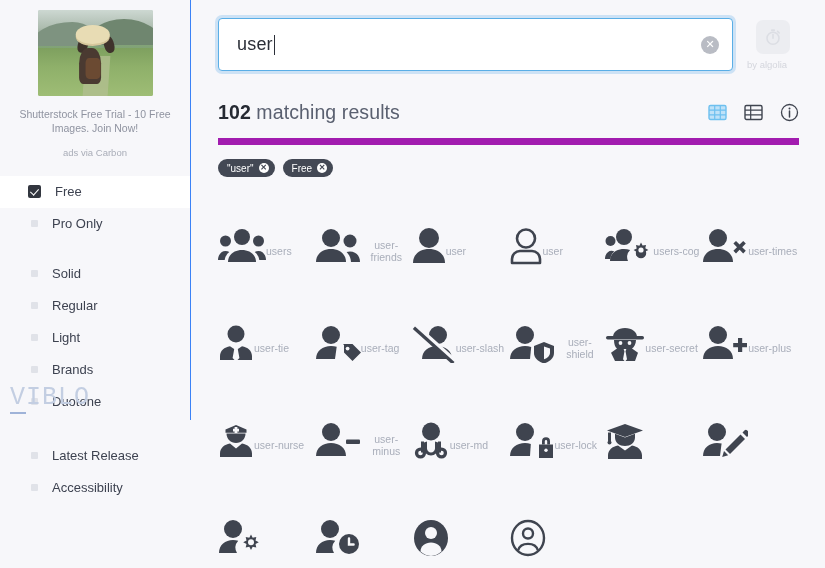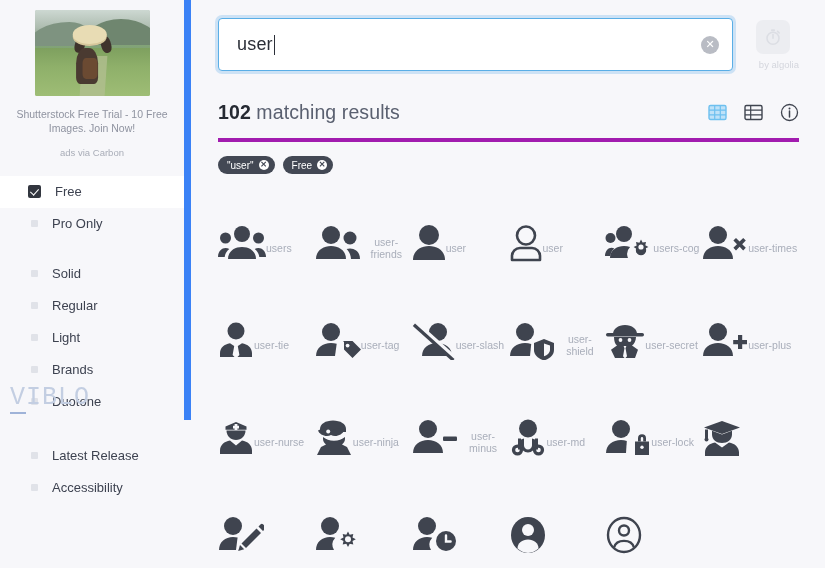--- a/index.html
+++ b/index.html
@@ -8,21 +8,21 @@
     font-family: "Liberation Sans", sans-serif;
     background: #f7f7fa;
     overflow: hidden;
   }
   #app { display: flex; width: 825px; height: 568px; position: relative; }
 
   
   #sidebar {
     width: 191px; height: 420px;
     background: #f7f7fa;
-    border-right: 7px solid #3b82f6;
+    border-right: 1px solid #3b82f6;
     position: relative;
     flex: 0 0 191px;
   }
   .ad-block { padding: 10px 14px 0 14px; text-align: center; }
   .ad-image {
     width: 115px; height: 86px; margin: 0 auto;
     border-radius: 2px; overflow: hidden; position: relative;
     background: linear-gradient(180deg,#b9c8c0 0%,#9fb2a4 18%,#87a37e 34%,#7da271 50%,#8fae72 70%,#9bb87c 100%);
   }
   .ad-image .sky { position:absolute; left:0; top:0; width:100%; height:34%;
@@ -103,30 +103,30 @@
     background: #2b2f38; margin-left: 1px;
   }
   .clear-btn {
     position: absolute; right: 14px; top: 50%; transform: translateY(-50%);
     width: 18px; height: 18px; border-radius: 50%; background: #b9bcc4;
     display: flex; align-items: center; justify-content: center;
     color: #fff; font-size: 11px; line-height: 1; cursor: pointer;
     font-family: "Liberation Sans", sans-serif;
   }
 
-  .algolia { width: 52px; text-align: right; padding-top: 2px; }
+  .algolia { width: 52px; text-align: left; padding-top: 2px; }
   .algolia-badge {
     width: 34px; height: 34px; margin: 0 auto; border-radius: 7px;
     background: #ecedf1; display: flex; align-items: center; justify-content: center;
   }
   .algolia-label { margin-top: 5px; font-size: 9.5px; color: #d4d6dd; }
 
   .results-bar {
     display: flex; align-items: center; justify-content: space-between;
-    margin-top: 30px; padding-bottom: 14px; border-bottom: 4px solid #a21caf;
+    margin-top: 30px; padding-bottom: 14px; border-bottom: 7px solid #a21caf;
   }
   .results-count { font-size: 19.5px; color: #5a6070; letter-spacing: .1px; }
   .results-count b { color: #262a33; font-weight: 700; }
   .view-tools { display: flex; align-items: center; gap: 17px; }
   .view-tools svg { display: block; cursor: pointer; }
 
   .chips { display: flex; gap: 8px; margin-top: 14px; }
   .chip {
     height: 18px; border-radius: 9px; background: #434854; color: #fff;
     font-size: 10px; display: flex; align-items: center; gap: 5px;
@@ -447,32 +447,20 @@
           <svg width="36" height="38" viewBox="0 0 36 38" fill="#3f444f">
             <path d="M7.5 7.5L18 3l10.5 4.5v3.3h-21z"></path>
             <path d="M16.6 5.1h2.8v1.6H21v2.8h-1.6v1.6h-2.8V9.5H15V6.7h1.6z" fill="#f7f7fa"></path>
             <path d="M8.5 11.5h19c0 5.5-4.2 9.5-9.5 9.5S8.5 17 8.5 11.5z"></path>
             <path d="M2 35v-3.6c0-5.2 4.4-9 10-9.8l6 5 6-5c5.6.8 10 4.6 10 9.8V35z"></path>
           </svg>
         </div>
         <div class="icon-label">user-nurse</div>
       </div>
 
-      <div class="icon-cell">
-        <div class="icon-art">
-          <svg width="38" height="38" viewBox="0 0 38 38" fill="#3f444f">
-            <path d="M5 10c0-5 5.5-8.5 13-8.5S31 5 31 10v3H5z"></path>
-            <path d="M3 11.5c6-3.5 10-1 13 1.5 3-2.5 7-5 13-1.5-1 3-5 5.5-9 5.5-1.5 0-2.8-.3-4-.9-1.2.6-2.5.9-4 .9-4 0-8-2.5-9-5.5z"></path>
-            <circle cx="13.2" cy="12.4" r="2" fill="#f7f7fa"></circle>
-            <path d="M6 17.5c2.6 2 6 3.2 9.5 3.2S23 19.5 25.6 17.5c.8 1.6 1.2 3.3 1.2 4.6L19 26l-7.8-3.9c0-1.3.4-3 1.2-4.6z" fill="#f7f7fa" opacity="0"></path>
-            <path d="M8 18c2.8 2.4 6.6 3.8 11 3.8S27.2 20.4 30 18v2c0 2-1.2 4-3 5.4l5 2.6L36 36H2l4-8 5-2.6C9.2 24 8 22 8 20z"></path>
-          </svg>
-        </div>
-        <div class="icon-label">user-ninja</div>
-      </div>
 
       <div class="icon-cell">
         <div class="icon-art">
           <svg width="46" height="38" viewBox="0 0 46 38" fill="#3f444f">
             <circle cx="16" cy="10" r="9"></circle>
               <path d="M1 34c0-8 6.7-13 15-13s15 5 15 13z"></path>
             <rect x="31" y="17.5" width="14" height="4.4" rx="1"></rect>
           </svg>
         </div>
         <div class="icon-label">user-minus</div>

